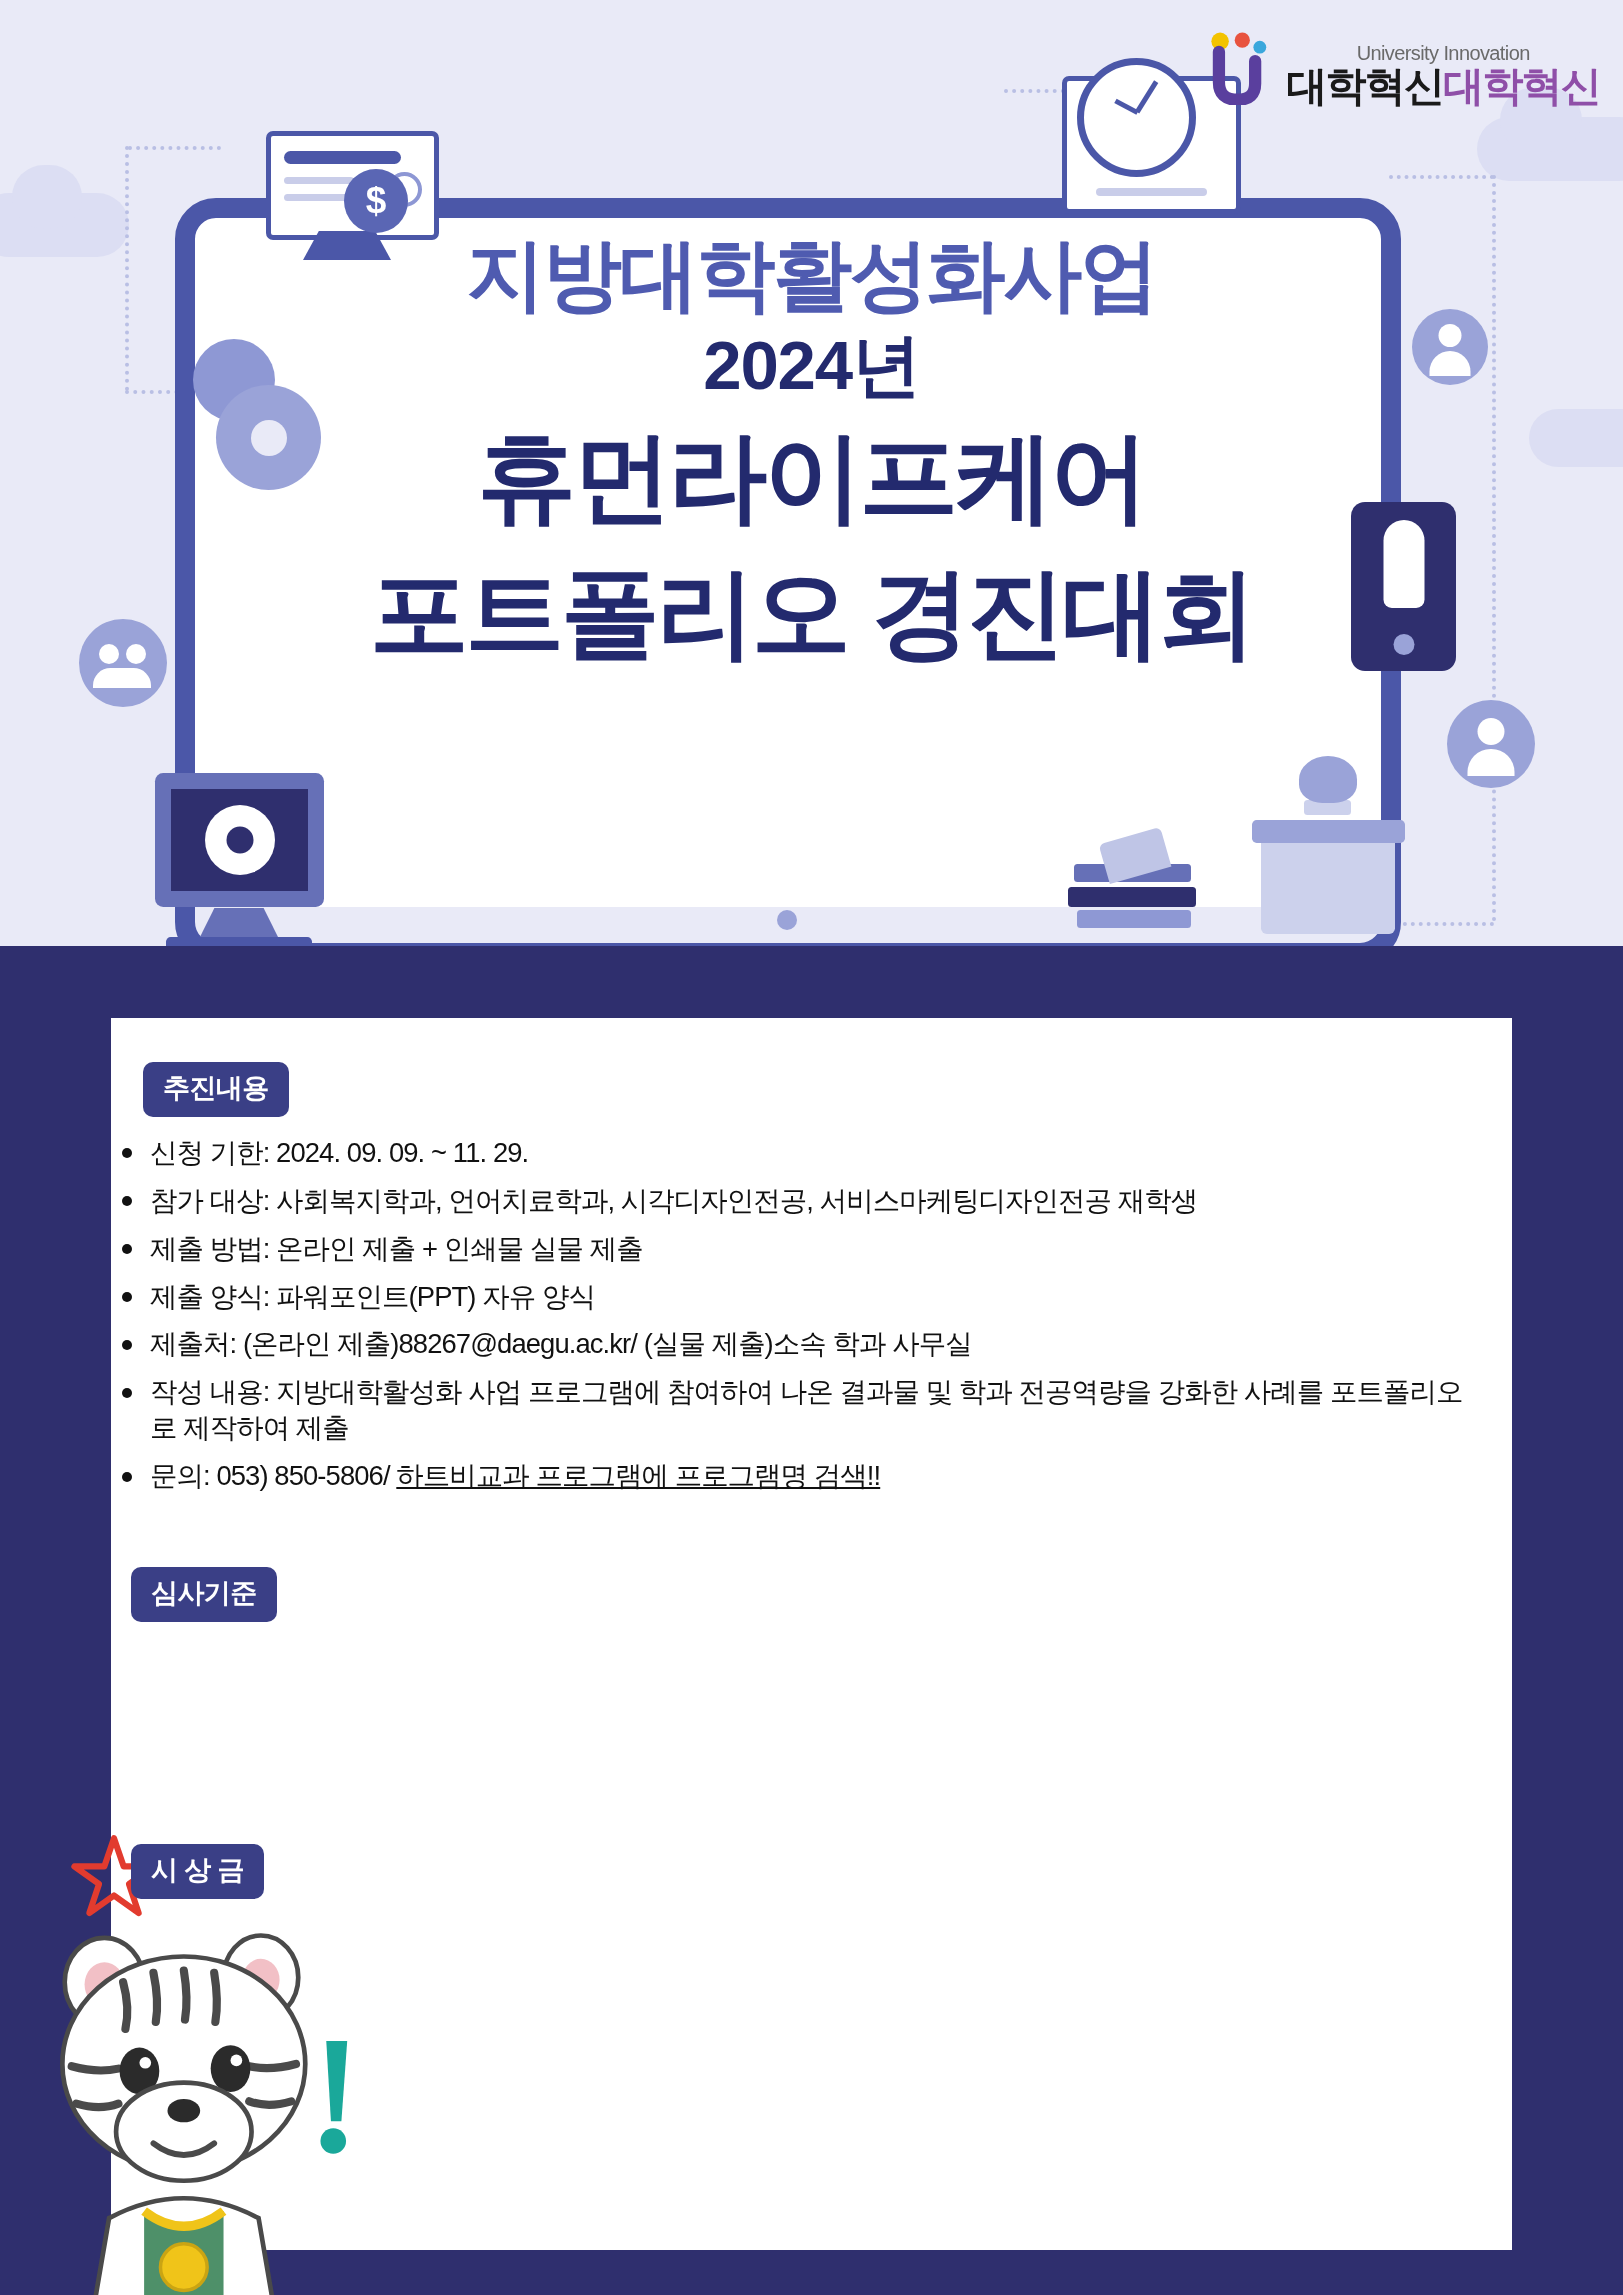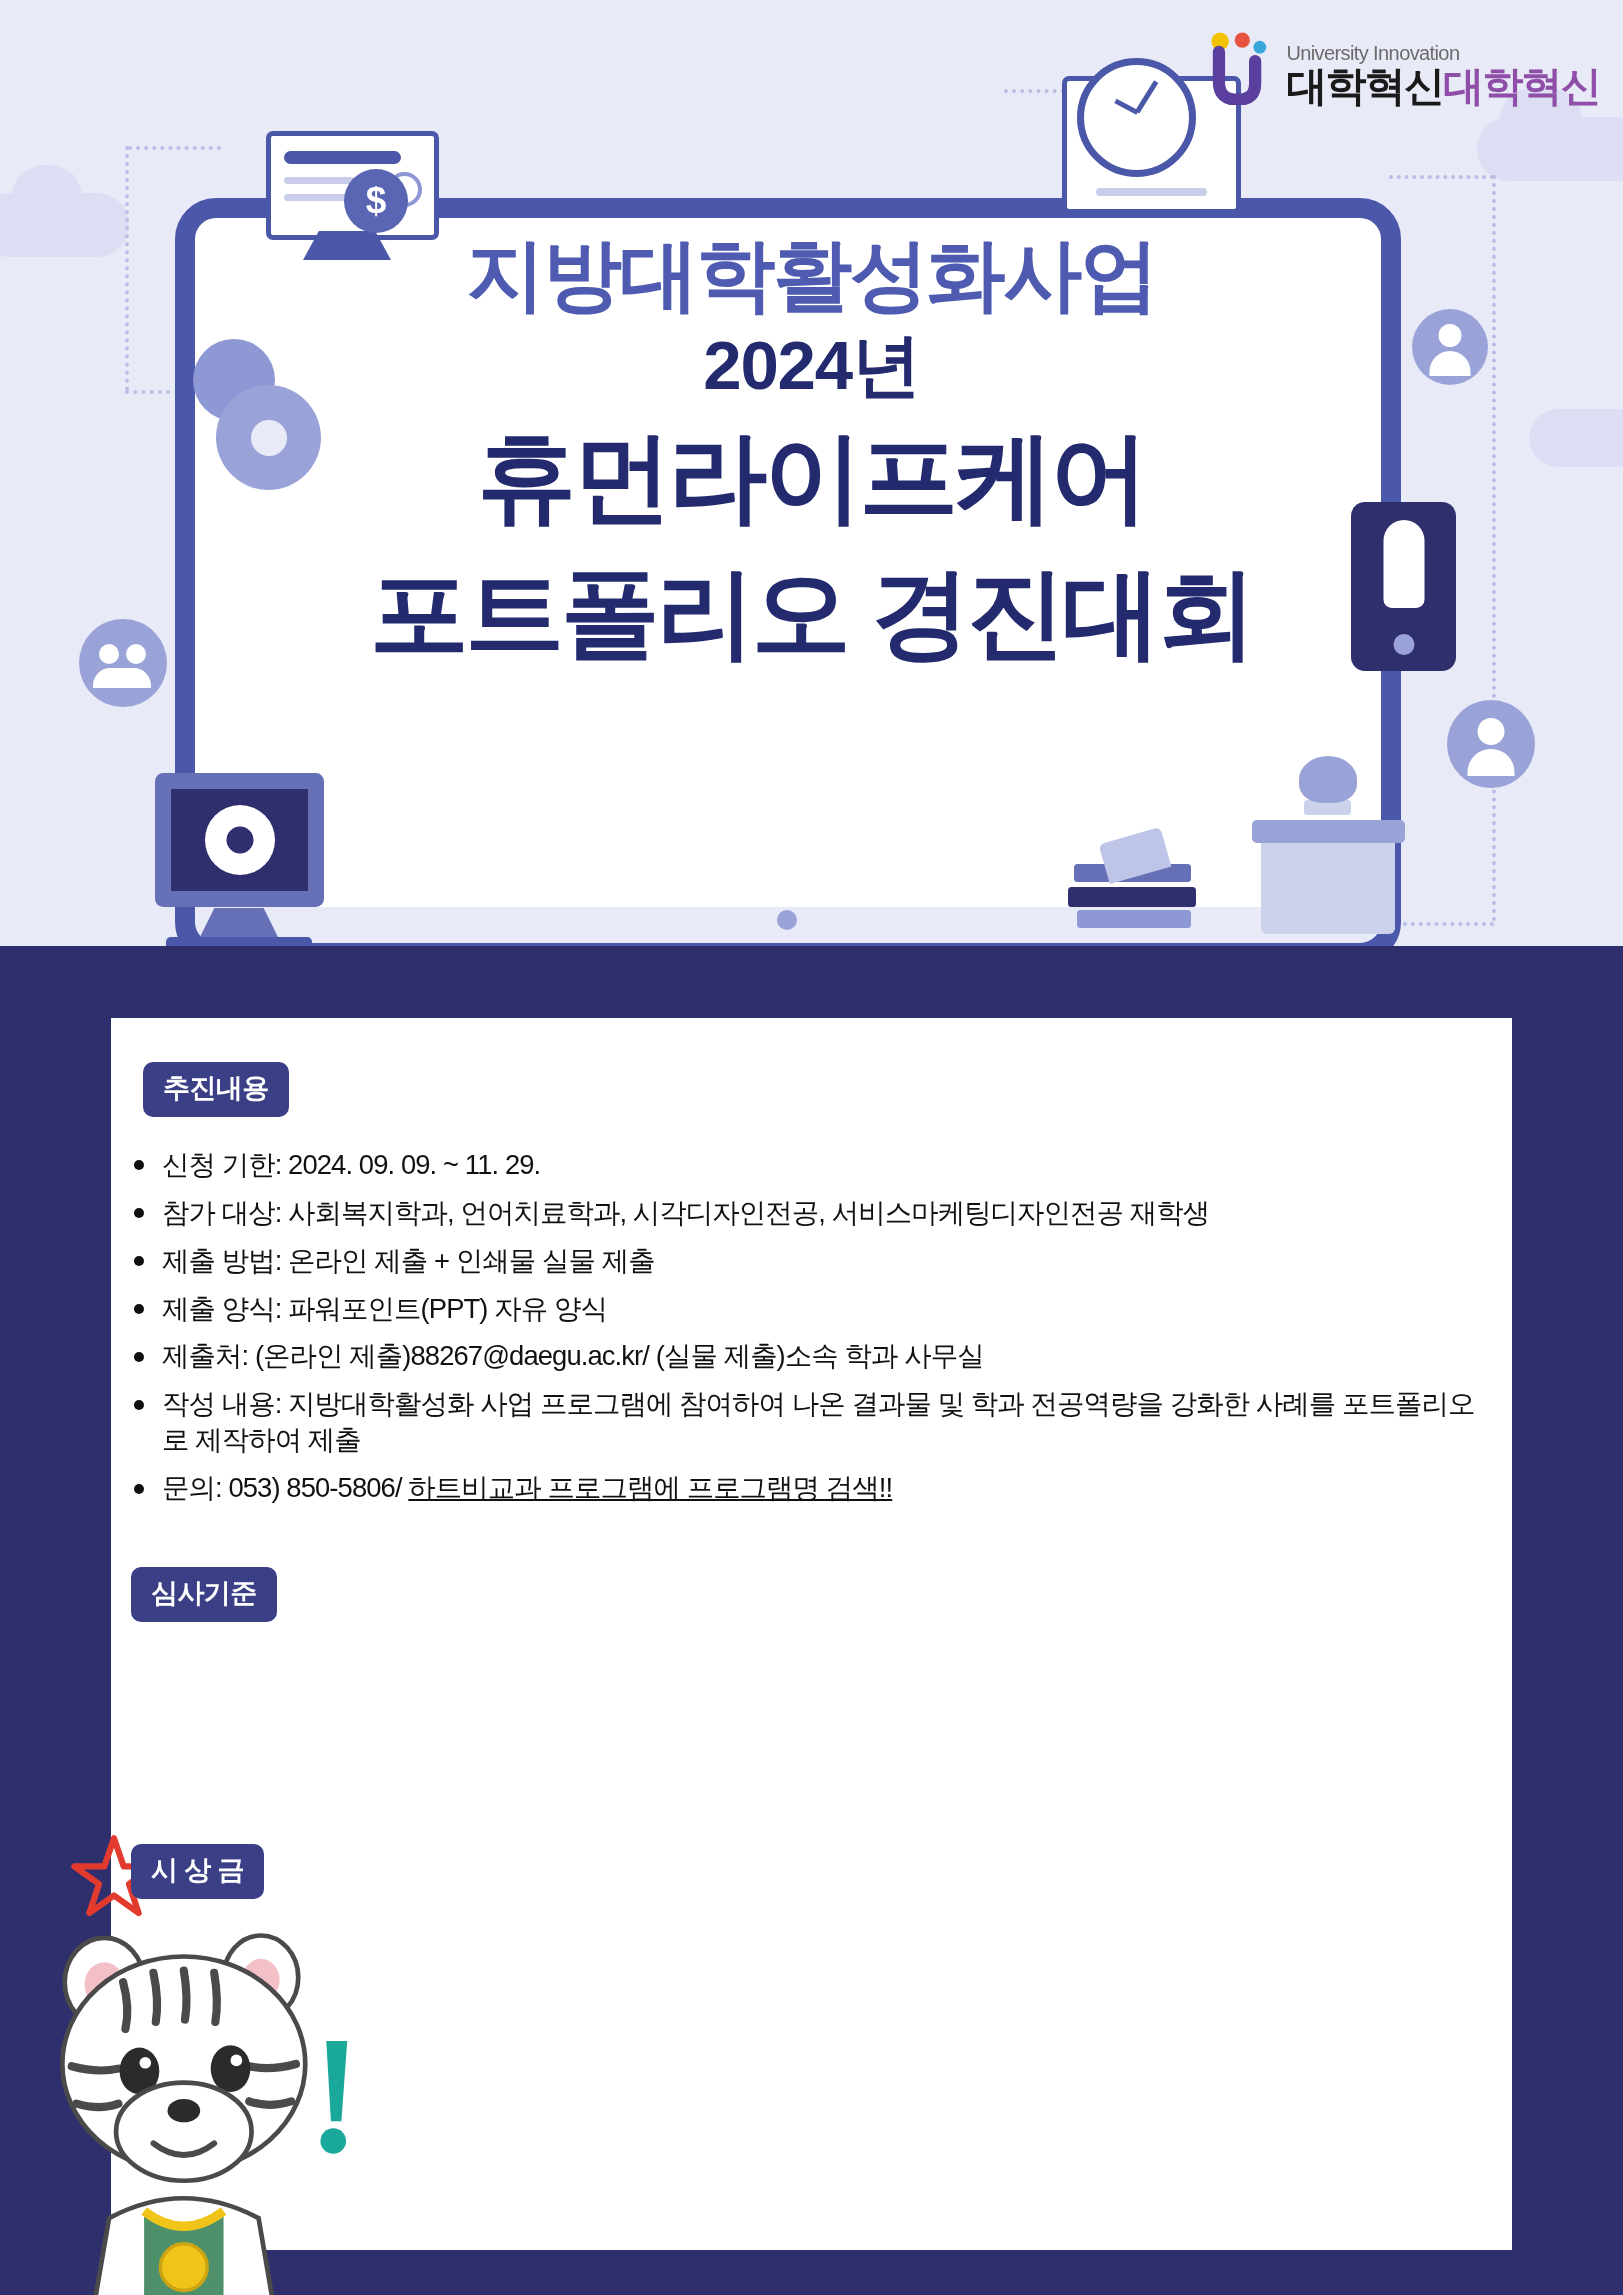--- a/index.html
+++ b/index.html
@@ -114,20 +114,21 @@
     margin-top: 19px;
   }
 
   
   .logo {
     position: absolute;
     right: 23px; top: 32px;
     display: flex;
     align-items: flex-end;
     z-index: 10;
+    text-align: center;
   }
   .logo-mark { margin-right: 8.2px; }
   .logo-text-top {
     font-size: 20px;
     color: #6a6a6a;
     letter-spacing: -0.6px;
     line-height: 1;
     margin-bottom: 3.5px;
   }
   .logo-text-main {
@@ -176,21 +177,21 @@
     letter-spacing: -0.6px;
   }
 
   .sect-head { position: absolute; }
 
   ul.bullets {
     position: absolute;
     left: 114px;
     top: 1135px;
     width: 1360px;
-    margin: 12px;
+    margin: 0;
     padding: 0;
     list-style: none;
   }
   ul.bullets li {
     position: relative;
     font-size: 27.4px;
     color: #111;
     letter-spacing: -0.9px;
     line-height: 1.32;
     padding-left: 36px;

